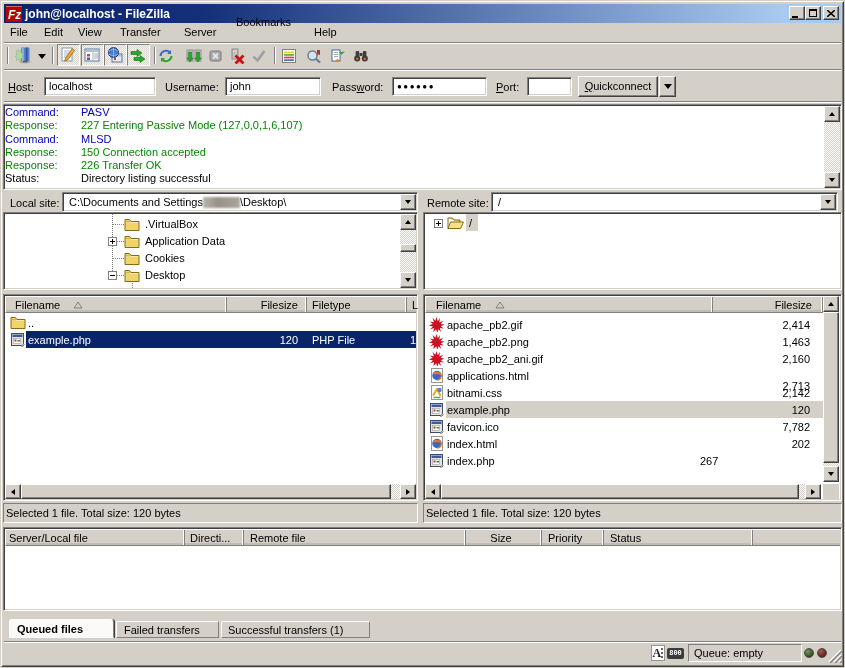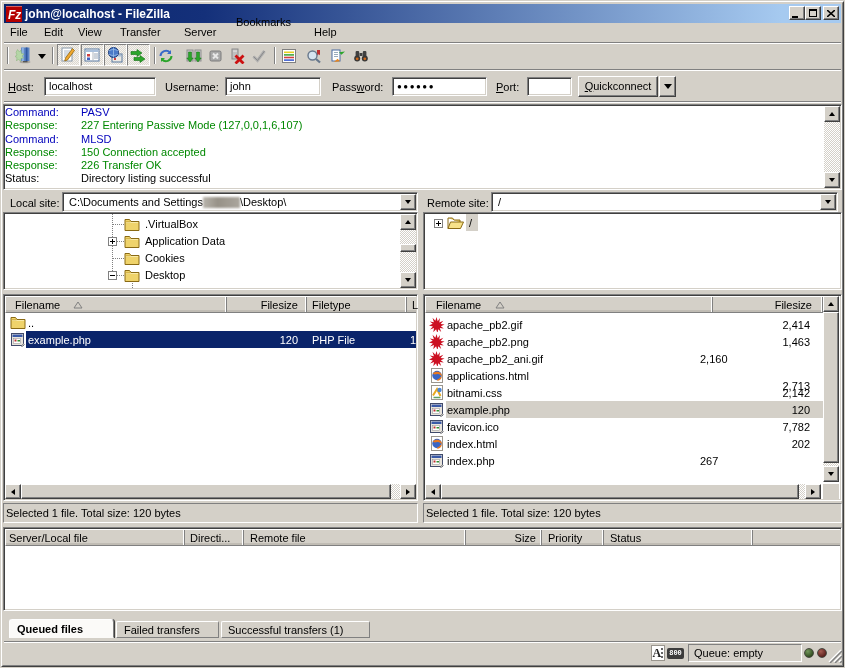--- a/index.html
+++ b/index.html
@@ -300,21 +300,21 @@
 <div class="abs" style="left:700px;top:319px;width:110px;text-align:right">2,414</div>
 <svg class="abs" width="16" height="15" viewBox="0 0 16 15" style="left:429px;top:334px">
     <use href="#apacheicon"></use>
   </svg>
 <div class="abs" style="left:447px;top:336px">apache_pb2.png</div>
 <div class="abs" style="left:700px;top:336px;width:110px;text-align:right">1,463</div>
 <svg class="abs" width="16" height="15" viewBox="0 0 16 15" style="left:429px;top:351px">
     <use href="#apacheicon"></use>
   </svg>
 <div class="abs" style="left:447px;top:353px">apache_pb2_ani.gif</div>
-<div class="abs" style="left:700px;top:353px;width:110px;text-align:left">2,160</div>
+<div class="abs" style="left:700px;top:353px;width:110px;text-align:right">2,160</div>
 <svg class="abs" width="16" height="15" viewBox="0 0 16 15" style="left:429px;top:368px">
     <use href="#htmlicon"></use>
   </svg>
 <div class="abs" style="left:447px;top:370px">applications.html</div>
 <div class="abs" style="left:700px;top:380px;width:110px;text-align:right">2,713</div>
 <svg class="abs" width="16" height="15" viewBox="0 0 16 15" style="left:429px;top:385px">
     <use href="#cssicon"></use>
   </svg>
 <div class="abs" style="left:447px;top:387px">bitnami.css</div>
 <div class="abs" style="left:700px;top:387px;width:110px;text-align:right">2,142</div>
@@ -364,21 +364,21 @@
 <div class="abs" style="left:5px;top:529px;width:835px;height:17px;background:#d4d0c8;border-top:1px solid #fff;border-left:1px solid #fff;border-bottom:1px solid #808080;box-shadow:inset 0 -2px 0 #c0bcb4"></div>
 <div class="abs hdrcell" style="left:5px;top:530px;width:180px;height:15px"></div>
 <div class="abs hdrcell" style="left:185px;top:530px;width:59px;height:15px"></div>
 <div class="abs hdrcell" style="left:244px;top:530px;width:222px;height:15px"></div>
 <div class="abs hdrcell" style="left:466px;top:530px;width:76px;height:15px"></div>
 <div class="abs hdrcell" style="left:542px;top:530px;width:62px;height:15px"></div>
 <div class="abs hdrcell" style="left:604px;top:530px;width:149px;height:15px"></div>
 <div class="abs" style="left:9px;top:532px">Server/Local file</div>
 <div class="abs" style="left:190px;top:532px">Directi...</div>
 <div class="abs" style="left:250px;top:532px">Remote file</div>
-<div class="abs" style="left:466px;top:532px;width:70px;text-align:right">Size</div>
+<div class="abs" style="left:466px;top:532px;width:70px;text-align:center">Size</div>
 <div class="abs" style="left:548px;top:532px">Priority</div>
 <div class="abs" style="left:610px;top:532px">Status</div>
 
 <div class="abs" style="left:9px;top:619px;width:105px;height:19px;background:#fbfaf8;border:1px solid;border-color:#fff #808080 #fbfaf8 #fff;border-radius:3px 3px 0 0;box-shadow:1px 0 0 #404040"></div>
 <div class="abs" style="left:17px;top:623px;font-weight:bold">Queued files</div>
 <div class="abs" style="left:116px;top:621px;width:103px;height:17px;background:#d4d0c8;border:1px solid;border-color:#fff #808080 #808080 #fff;border-radius:2px 2px 0 0"></div>
 <div class="abs" style="left:124px;top:624px">Failed transfers</div>
 <div class="abs" style="left:221px;top:621px;width:149px;height:17px;background:#d4d0c8;border:1px solid;border-color:#fff #808080 #808080 #fff;border-radius:2px 2px 0 0"></div>
 <div class="abs" style="left:228px;top:624px">Successful transfers (1)</div>
 

